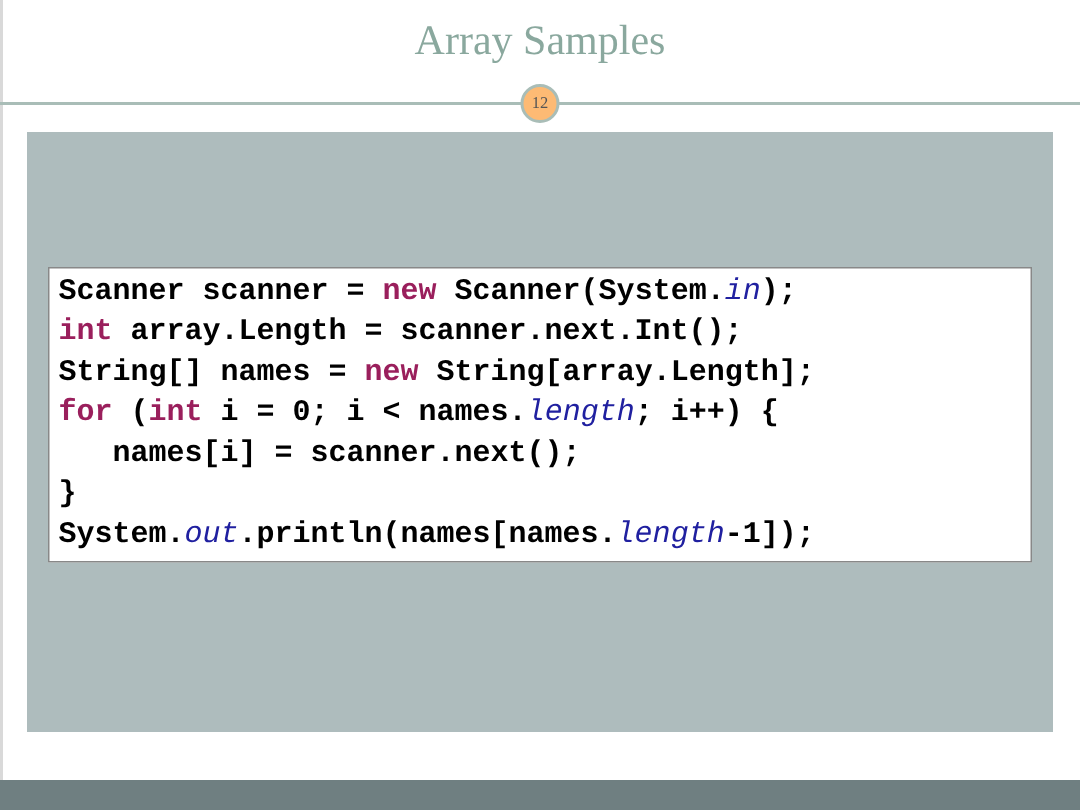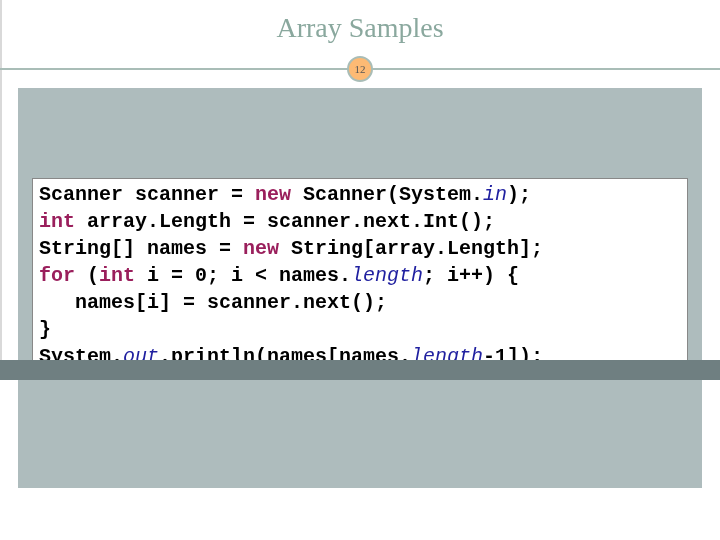--- a/index.html
+++ b/index.html
@@ -6,21 +6,21 @@
   body {
     width: 720px;
     height: 540px;
     background: #fff;
     font-family: Georgia, 'Times New Roman', serif;
     position: relative;
     overflow: hidden;
   }
   .slide {
     width: 720px;
-    height: 380px;
+    height: 540px;
     position: relative;
   }
   .title {
     text-align: center;
     color: #8aa89e;
     font-size: 28px;
     font-family: Georgia, serif;
     padding-top: 12px;
     padding-bottom: 8px;
     font-weight: normal;

